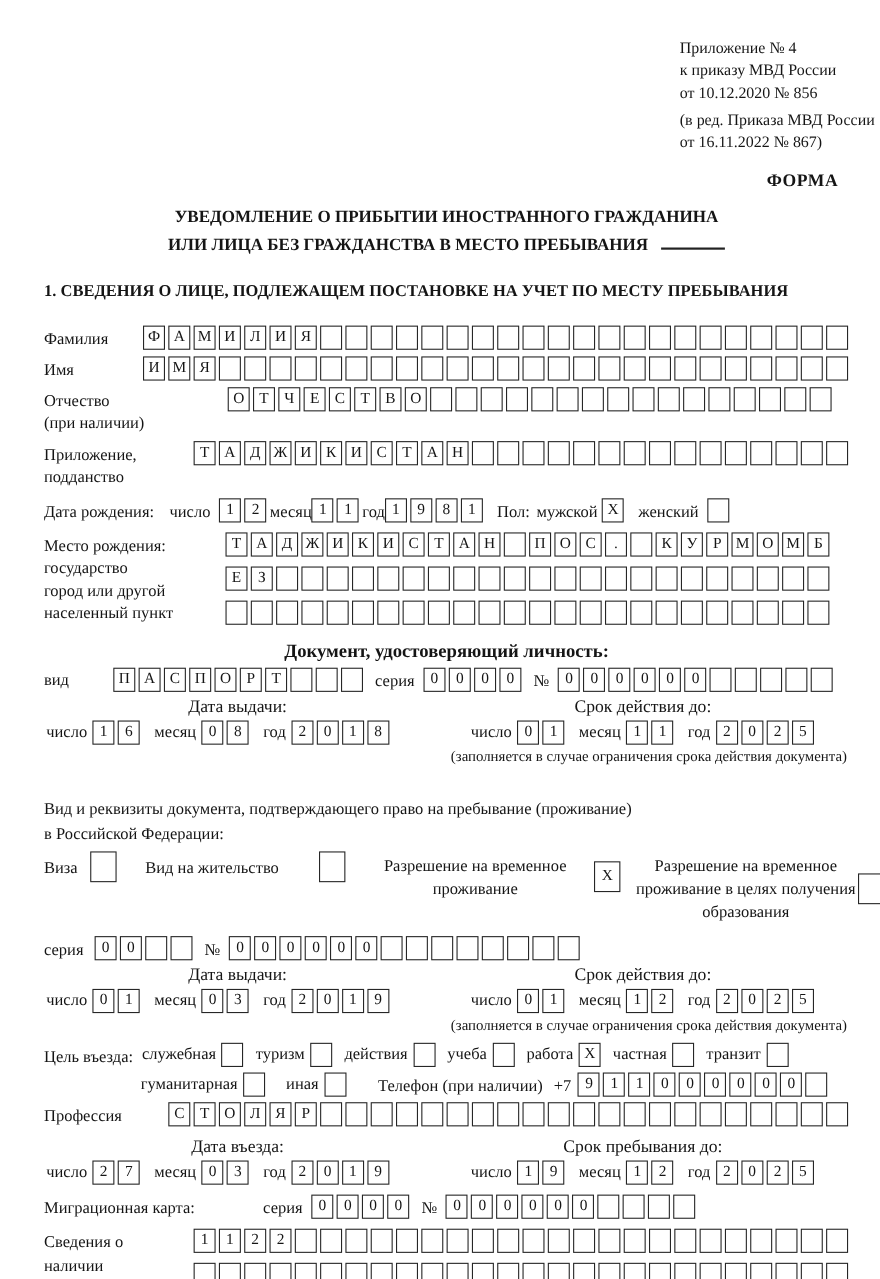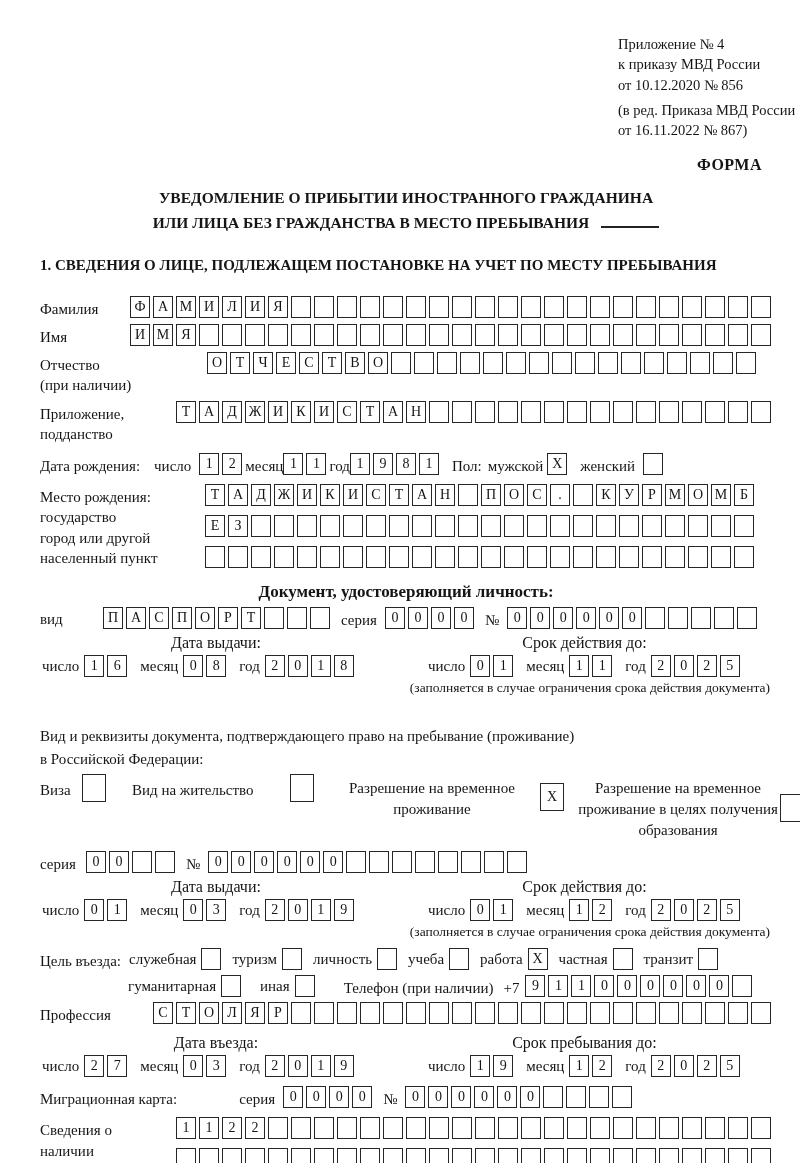--- a/index.html
+++ b/index.html
@@ -529,21 +529,21 @@
     <span>Цель въезда:</span>
     <span class="copt">
       <span class="olbl">служебная</span>
       <span class="cell"></span>
     </span>
     <span class="copt">
       <span class="olbl">туризм</span>
       <span class="cell"></span>
     </span>
     <span class="copt">
-      <span class="olbl">личность</span>
+      <span class="olbl">действия</span>
       <span class="cell"></span>
     </span>
     <span class="copt">
       <span class="olbl">учеба</span>
       <span class="cell"></span>
     </span>
     <span class="copt">
       <span class="olbl">работа</span>
       <span class="cell">X</span>
     </span>

